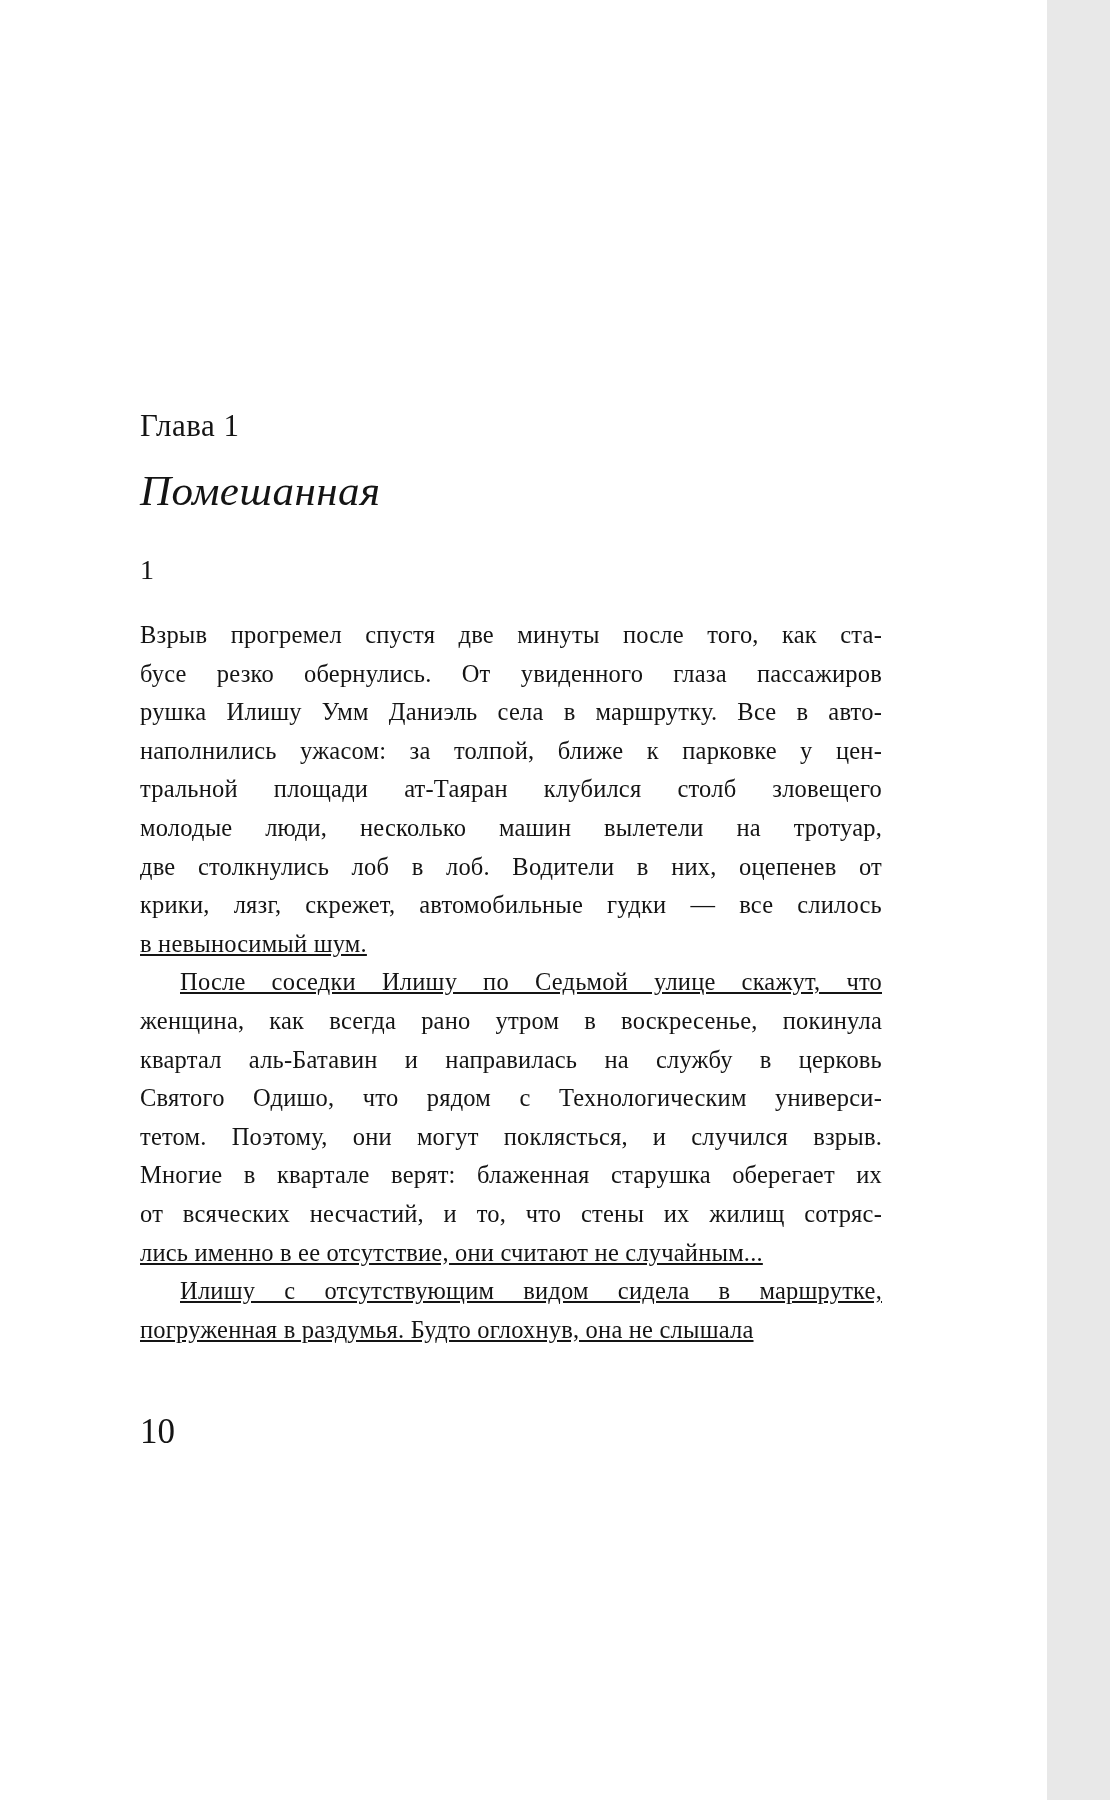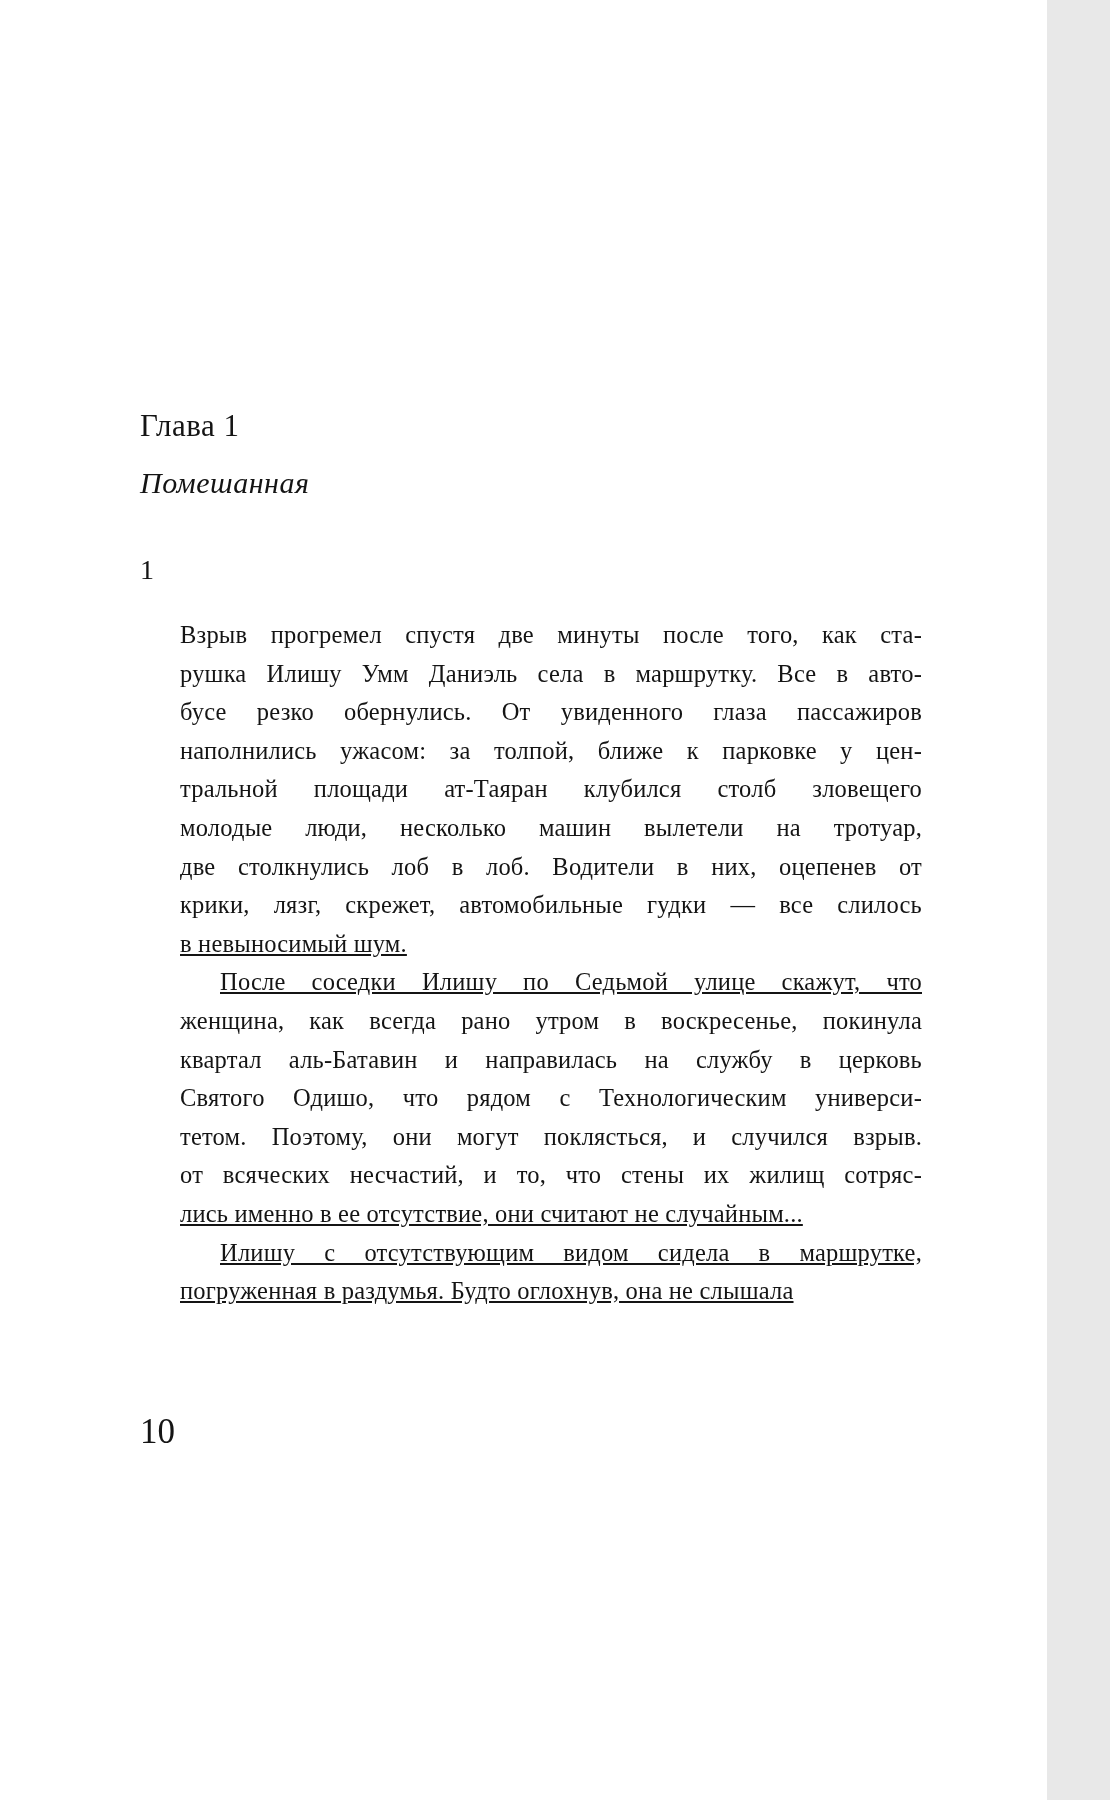--- a/index.html
+++ b/index.html
@@ -20,38 +20,37 @@
     position: absolute;
     top: 408px;
     left: 140px;
     font-size: 31px;
     letter-spacing: 0.5px;
   }
   .chapter-title {
     position: absolute;
     top: 466px;
     left: 140px;
-    font-size: 30px;
+    font-size: 43px;
     font-style: italic;
     letter-spacing: 0.5px;
   }
   .section-number {
     position: absolute;
     top: 554px;
     left: 140px;
     font-size: 28px;
   }
   .body-text {
     position: absolute;
     top: 616px;
     left: 140px;
     width: 742px;
     font-size: 24.5px;
     letter-spacing: 0.2px;
-    margin-left: 40px;
   }
   .line {
     line-height: 38.6px;
     white-space: nowrap;
     text-align: justify;
     text-align-last: justify;
   }
   .line.last {
     text-align-last: left;
     text-decoration: underline;
@@ -73,35 +72,36 @@
 <div class="page">
   <div class="chapter-heading">Глава 1</div>
 
   <div class="chapter-title">Помешанная</div>
 
   <div class="section-number">1</div>
 
   <div class="body-text" id="body-text">
       <div class="paragraph">
         <div class="line">Взрыв прогремел спустя две минуты после того, как ста-</div>
+        <div class="line">бусе резко обернулись. От увиденного глаза пассажиров</div>
         <div class="line">рушка Илишу Умм Даниэль села в маршрутку. Все в авто-</div>
-        <div class="line">бусе резко обернулись. От увиденного глаза пассажиров</div>
         <div class="line">наполнились ужасом: за толпой, ближе к парковке у цен-</div>
         <div class="line">тральной площади ат-Таяран клубился столб зловещего</div>
         <div class="line">молодые люди, несколько машин вылетели на тротуар,</div>
         <div class="line">две столкнулись лоб в лоб. Водители в них, оцепенев от</div>
         <div class="line">крики, лязг, скрежет, автомобильные гудки — все слилось</div>
         <div class="line last">в невыносимый шум.</div>
       </div>
       <div class="paragraph">
         <div class="line indent">После соседки Илишу по Седьмой улице скажут, что</div>
         <div class="line">женщина, как всегда рано утром в воскресенье, покинула</div>
         <div class="line">квартал аль-Батавин и направилась на службу в церковь</div>
         <div class="line">Святого Одишо, что рядом с Технологическим универси-</div>
         <div class="line">тетом. Поэтому, они могут поклясться, и случился взрыв.</div>
+        <div class="line">Многие в квартале верят: блаженная старушка оберегает их</div>
         <div class="line">от всяческих несчастий, и то, что стены их жилищ сотряс-</div>
         <div class="line last">лись именно в ее отсутствие, они считают не случайным...</div>
       </div>
       <div class="paragraph">
         <div class="line indent">Илишу с отсутствующим видом сидела в маршрутке,</div>
         <div class="line last">погруженная в раздумья. Будто оглохнув, она не слышала</div>
       </div>
     </div>
 
   <div class="page-number">10</div>

